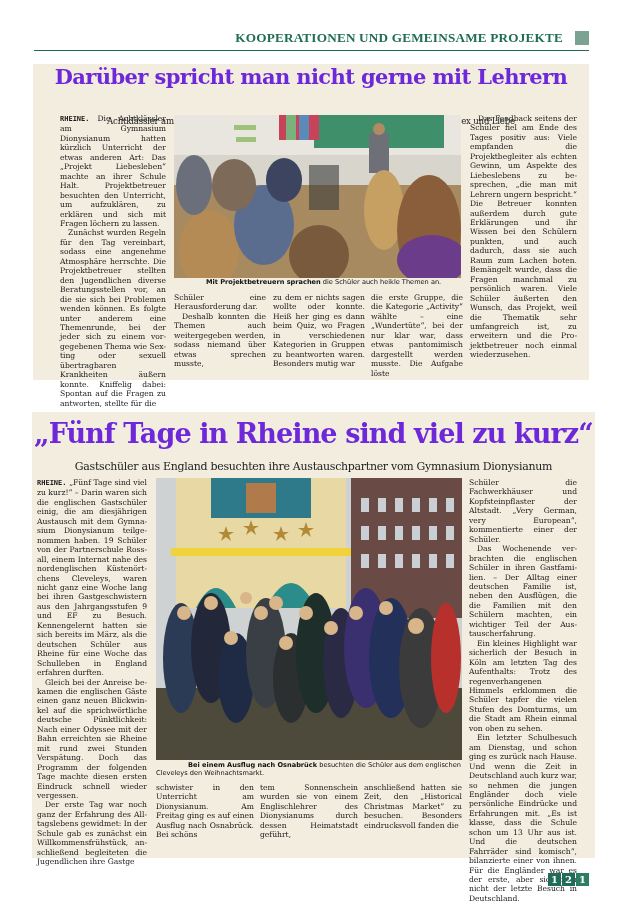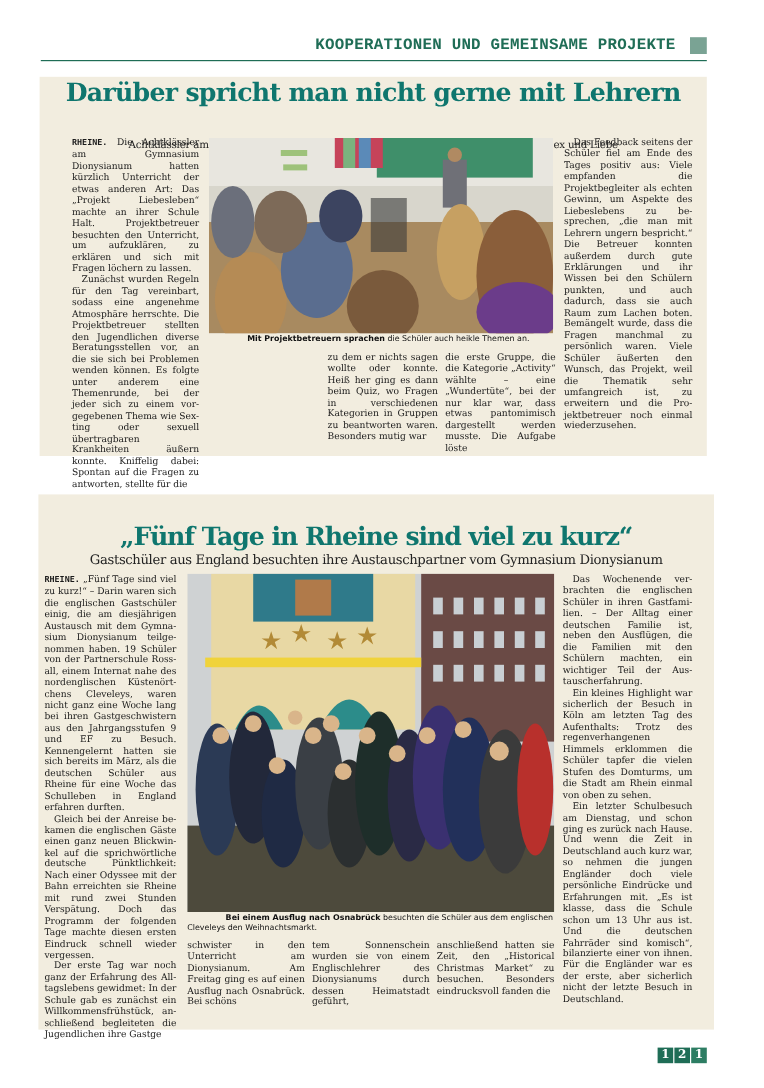--- a/index.html
+++ b/index.html
@@ -1,25 +1,25 @@
 <!DOCTYPE html>
 <html><head>
 <meta charset="utf-8">
 <style>
   html,body{margin:0;padding:0;background:#fff;}
   body{width:637px;height:907px;position:relative;overflow:hidden;font-family:"DejaVu Serif",serif;color:#1a1a1a;}
   .section-header{position:absolute;left:34px;top:28px;width:555px;height:22px;border-bottom:1.5px solid #1f6d56;}
-  .section-title{position:absolute;right:26px;top:2px;font-family:Liberation Mono, monospace;font-weight:bold;font-size:13.2px;letter-spacing:0.2px;color:#1f6d56;white-space:nowrap;text-align:right;}
+  .section-title{position:absolute;right:26px;top:2px;font-family:Liberation Serif, serif;font-weight:bold;font-size:13.2px;letter-spacing:0.2px;color:#1f6d56;white-space:nowrap;text-align:right;}
   .section-square{position:absolute;right:0;top:3px;width:14px;height:14px;background:#7aa394;}
   .article{position:absolute;background:#f2eddf;}
   .a1{left:33px;top:64px;width:556px;height:316px;}
   .a2{left:32px;top:412px;width:563px;height:446px;}
-  .headline{position:absolute;left:0;right:0;text-align:center;font-family:"DejaVu Serif",serif;font-weight:bold;color:#0f766e;white-space:nowrap;}
+  .headline{position:absolute;left:0;right:0;text-align:center;font-family:"DejaVu Serif",serif;font-weight:bold;color:#6d28d9;white-space:nowrap;}
   .a1 .headline{top:0px;font-size:21px;letter-spacing:-0.6px;}
-  .a2 .headline{top:22px;font-size:21px;letter-spacing:-0.9px;}
+  .a2 .headline{top:6px;font-size:27px;letter-spacing:-0.9px;}
   .subline{position:absolute;left:0;right:0;text-align:center;font-family:"DejaVu Serif",serif;white-space:nowrap;color:#222;}
   .a1 .subline{top:29px;font-size:8.6px;letter-spacing:-0.2px;margin-top:23px;}
   .a2 .subline{top:48px;font-size:11px;letter-spacing:-0.3px;}
   .col{position:absolute;font-size:7.6px;line-height:9.45px;text-align:justify;hyphens:manual;color:#1a1a1a;}
   .col p{margin:0;text-indent:0;}
   .col p.ind{text-indent:8px;}
   .dateline{font-family:"DejaVu Sans Mono",monospace;font-weight:bold;font-size:7px;}
   .photo{position:absolute;overflow:hidden;}
   .caption{position:absolute;font-family:"DejaVu Sans",sans-serif;font-size:6.6px;line-height:8.4px;color:#111;}
   .caption b{font-weight:bold;padding-left:32px;}
@@ -66,20 +66,24 @@
       <ellipse cx="210" cy="95" rx="20" ry="40" fill="#c6a062"></ellipse>
       <ellipse cx="255" cy="115" rx="32" ry="55" fill="#8a5e3a"></ellipse>
       <ellipse cx="258" cy="145" rx="35" ry="25" fill="#6b3c8a"></ellipse>
       <ellipse cx="20" cy="70" rx="18" ry="30" fill="#6b6f7b"></ellipse>
     </svg>
   </div>
   <div class="caption" style="left:141px;top:214px;width:290px;">
     <b>Mit Projektbetreuern sprachen</b><span> die Schüler auch heikle Themen an.</span>
   </div>
 
+  <div class="col" style="left:141px;top:229px;width:92px;">
+    <p>Schüler eine Herausforde­rung dar.</p>
+    <p class="ind">Deshalb konnten die The­men auch weitergegeben werden, sodass niemand über etwas sprechen musste,</p>
+  </div>
   <div class="col" style="left:240px;top:229px;width:92px;">
     <p>zu dem er nichts sagen wollte oder konnte. Heiß her ging es dann beim Quiz, wo Fragen in verschiedenen Kategorien in Gruppen zu beantworten waren. Besonders mutig war</p>
   </div>
   <div class="col" style="left:338px;top:229px;width:92px;">
     <p>die erste Gruppe, die die Ka­tegorie „Activity“ wählte – ei­ne „Wundertüte“, bei der nur klar war, dass etwas panto­mimisch dargestellt werden musste. Die Aufgabe löste</p>
   </div>
   <div class="col" style="left:437px;top:50px;width:107px;">
     <p class="ind">Das Feedback seitens der Schüler fiel am Ende des Ta­ges positiv aus: Viele emp­fanden die Projektbegleiter als echten Gewinn, um As­pekte des Liebeslebens zu be­sprechen, „die man mit Leh­rern ungern bespricht.“ Die Betreuer konnten außerdem durch gute Erklärungen und ihr Wissen bei den Schülern punkten, und auch dadurch, dass sie auch Raum zum La­chen boten. Bemängelt wur­de, dass die Fragen manch­mal zu persönlich waren. Viele Schüler äußerten den Wunsch, das Projekt, weil die Thematik sehr umfangreich ist, zu erweitern und die Pro­jektbetreuer noch einmal wiederzusehen.</p>
   </div>
 </div>
@@ -165,20 +169,21 @@
   <div class="col" style="left:124px;top:371px;width:98px;">
     <p>schwister in den Unterricht am Dionysianum. Am Freitag ging es auf einen Ausflug nach Osnabrück. Bei schöns­</p>
   </div>
   <div class="col" style="left:332px;top:371px;width:98px;">
     <p>anschließend hatten sie Zeit, den „Historical Christmas Market“ zu besuchen. Beson­ders eindrucksvoll fanden die</p>
   </div>
   <div class="col" style="left:228px;top:371px;width:98px;">
     <p>tem Sonnenschein wurden sie von einem Englischlehrer des Dionysianums durch dessen Heimatstadt geführt,</p>
   </div>
   <div class="col" style="left:437px;top:66px;width:108px;">
+    <p>Schüler die Fachwerkhäuser und Kopfsteinpflaster der Altstadt. „Very German, very European“, kommentierte ei­ner der Schüler.</p>
     <p class="ind">Das Wochenende ver­brachten die englischen Schüler in ihren Gastfami­lien. – Der Alltag einer deut­schen Familie ist, neben den Ausflügen, die die Familien mit den Schülern machten, ein wichtiger Teil der Aus­tauscherfahrung.</p>
     <p class="ind">Ein kleines Highlight war sicherlich der Besuch in Köln am letzten Tag des Aufent­halts: Trotz des regenverhan­genen Himmels erklommen die Schüler tapfer die vielen Stufen des Domturms, um die Stadt am Rhein einmal von oben zu sehen.</p>
     <p class="ind">Ein letzter Schulbesuch am Dienstag, und schon ging es zurück nach Hause. Und wenn die Zeit in Deutschland auch kurz war, so nehmen die jungen Engländer doch viele persönliche Eindrücke und Erfahrungen mit. „Es ist klasse, dass die Schule schon um 13 Uhr aus ist. Und die deutschen Fahrräder sind ko­misch“, bilanzierte einer von ihnen. Für die Engländer war es der erste, aber sicherlich nicht der letzte Besuch in Deutschland.</p>
   </div>
 </div>
 
 <div class="page-number">
   <span>1</span>
   <span>2</span>
   <span>1</span>

